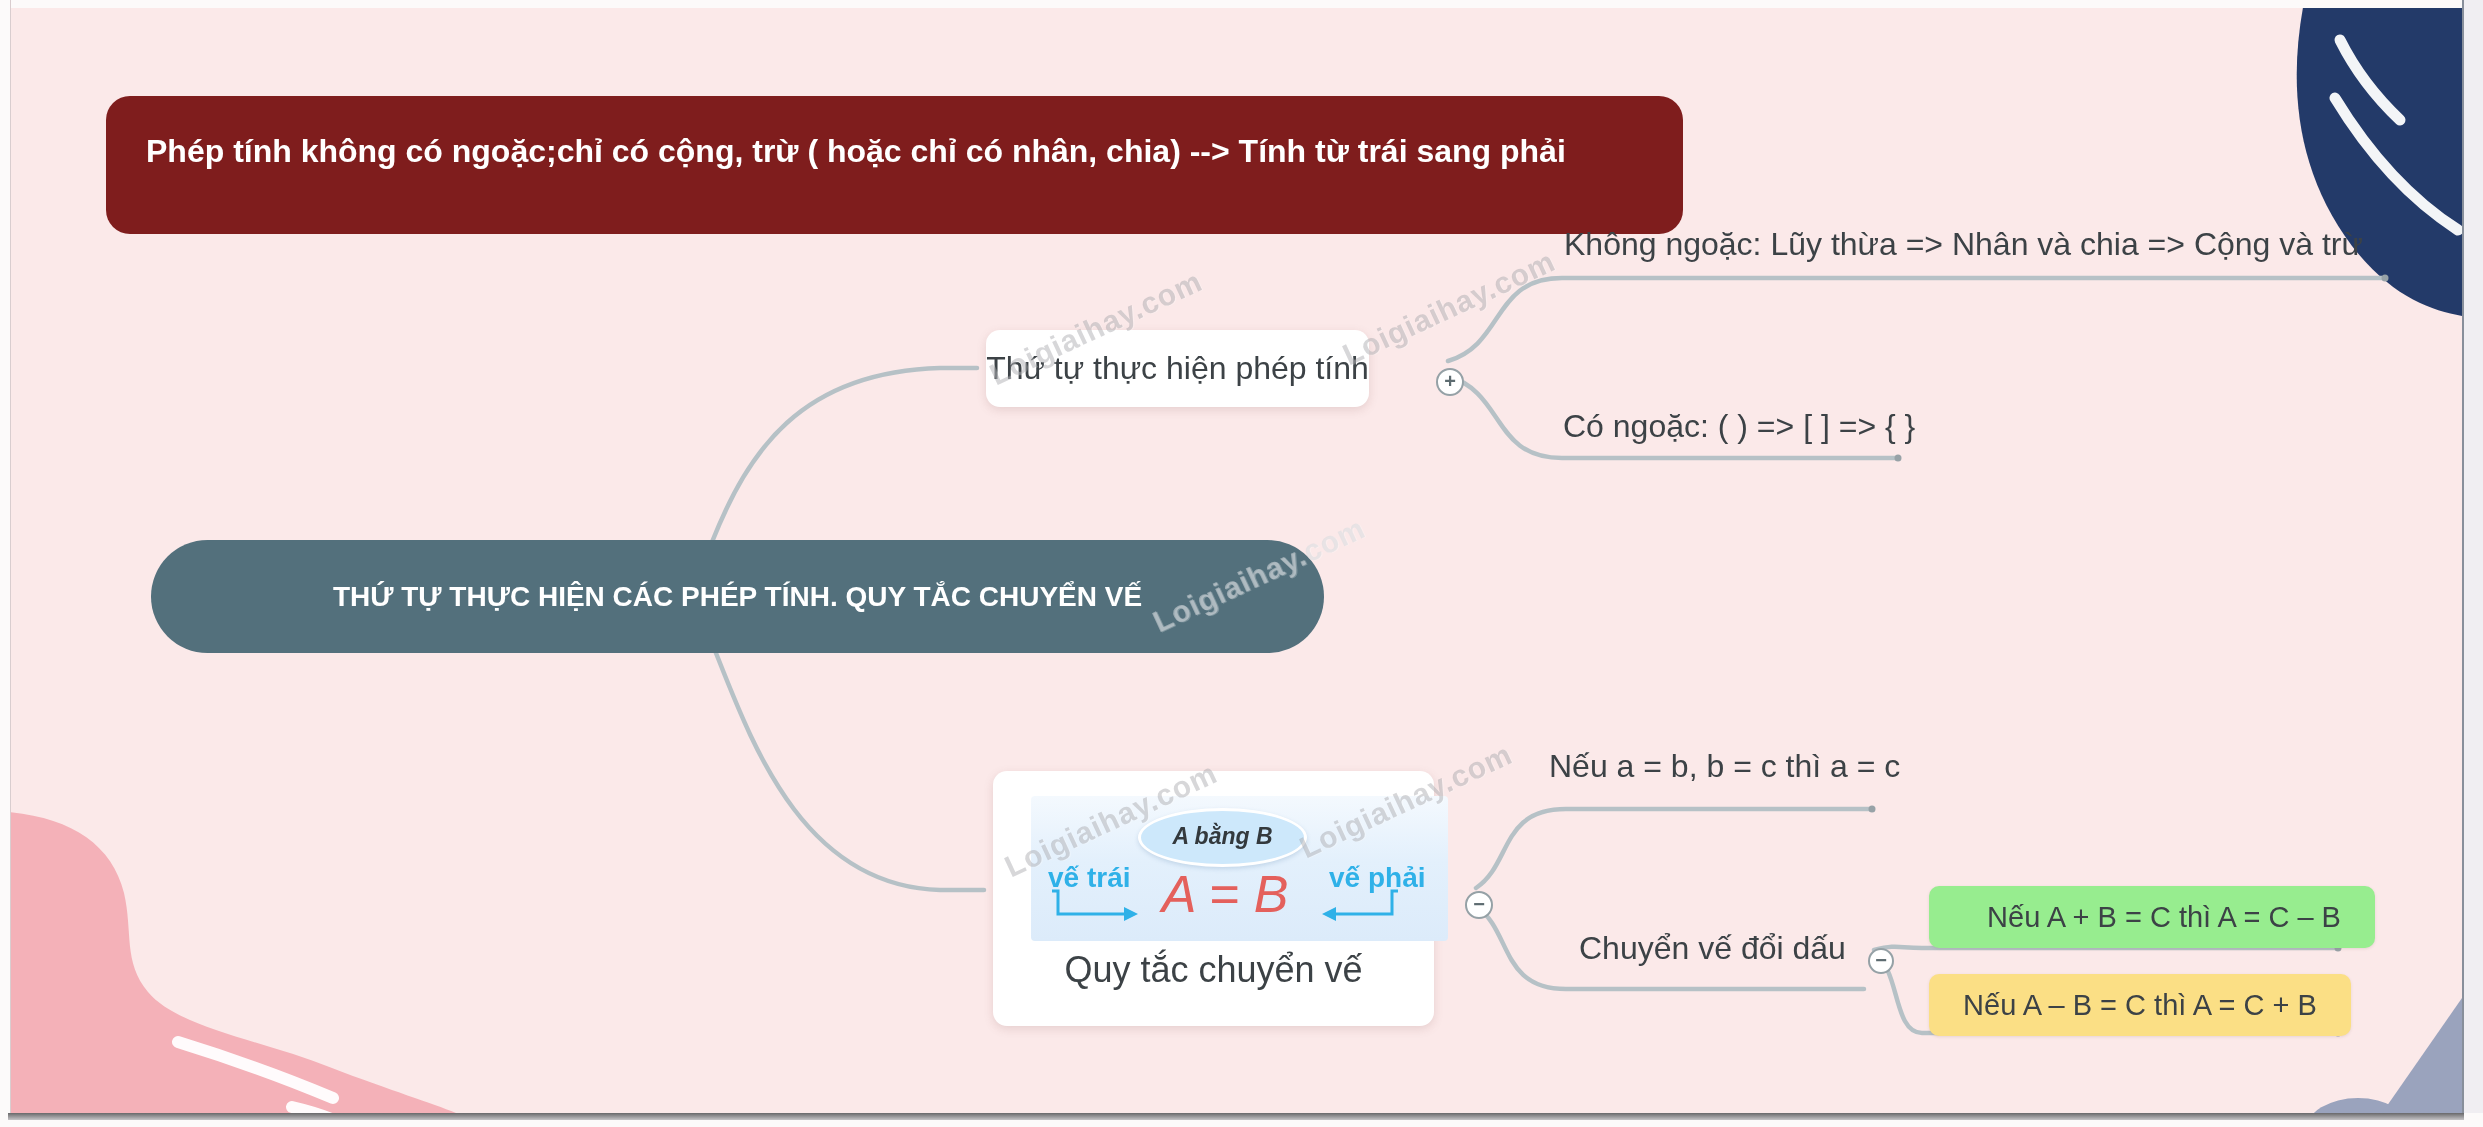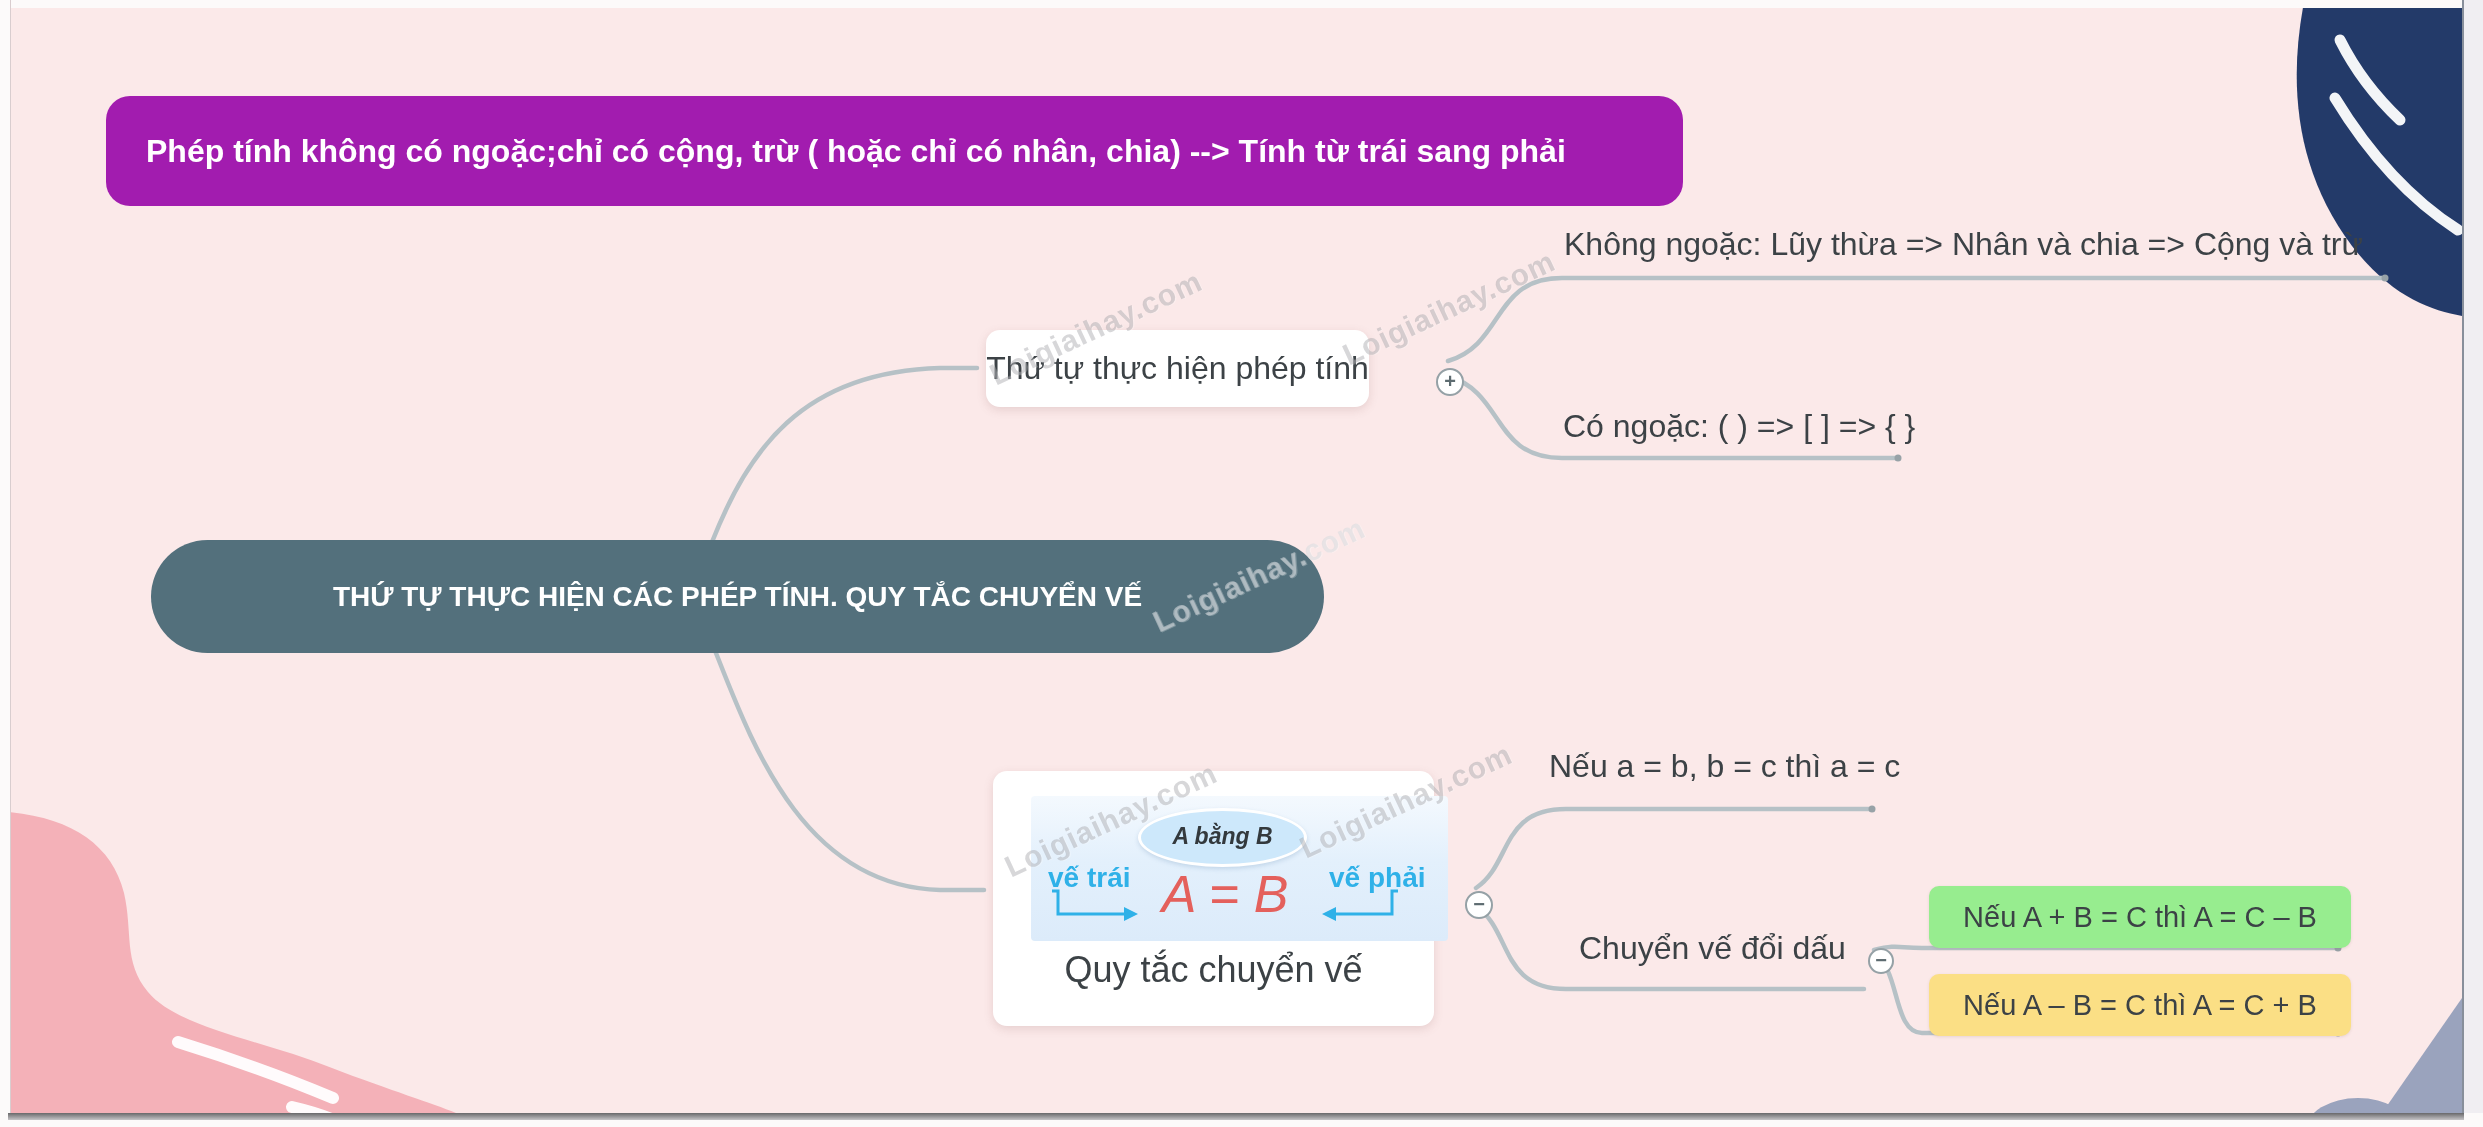--- a/index.html
+++ b/index.html
@@ -69,21 +69,21 @@
       </g>
       <g fill="#97a2a7">
         <circle cx="2385" cy="278" r="3.5"></circle>
         <circle cx="1898" cy="458" r="3.5"></circle>
         <circle cx="1872" cy="809" r="3.5"></circle>
         <circle cx="2338" cy="948" r="3.5"></circle>
         <circle cx="2338" cy="1033" r="3.5"></circle>
       </g>
     </svg>
 
-    <div class="abs banner" style="left: 95px; top: 88px; width: 1537px; height: 110px; background: #a21caf;">Phép tính không có ngoặc;chỉ có cộng, trừ ( hoặc chỉ có nhân, chia) --&gt; Tính từ trái sang phải</div>
+    <div class="abs banner" style="left: 95px; top: 88px; width: 1537px; height: 138px; background: #7f1d1d;">Phép tính không có ngoặc;chỉ có cộng, trừ ( hoặc chỉ có nhân, chia) --&gt; Tính từ trái sang phải</div>
 
     <div class="abs central" style="left: 140px; top: 532px; width: 1173px; height: 113px; background: rgb(83, 112, 124);">THỨ TỰ THỰC HIỆN CÁC PHÉP TÍNH. QUY TẮC CHUYỂN VẾ</div>
 
     <div class="abs whitenode" style="left:975px;top:322px;width:383px;height:77px;">
       <div class="node-label" style="line-height:77px;">Thứ tự thực hiện phép tính</div>
     </div>
     <div class="abs toggle" style="left:1425px;top:360px;width:28px;height:28px;line-height:23px;">+</div>
 
     <div class="abs leaf" style="left:1553px;top:218px;">Không ngoặc: Lũy thừa =&gt; Nhân và chia =&gt; Cộng và trừ</div>
     <div class="abs leaf" style="left:1552px;top:400px;">Có ngoặc: ( ) =&gt; [ ] =&gt; { }</div>
@@ -104,21 +104,21 @@
         </svg>
       </div>
       <div class="abs caption" style="left:0;top:178px;">Quy tắc chuyển vế</div>
     </div>
     <div class="abs toggle" style="left:1454px;top:883px;width:28px;height:28px;line-height:23px;">−</div>
 
     <div class="abs leaf" style="left:1538px;top:740px;">Nếu a = b, b = c thì a = c</div>
     <div class="abs leaf" style="left:1568px;top:922px;">Chuyển vế đổi dấu</div>
     <div class="abs toggle" style="left:1857px;top:940px;width:26px;height:26px;line-height:21px;">−</div>
 
-    <div class="abs colorbox" style="left: 1918px; top: 878px; width: 422px; height: 62px; background: rgb(151, 237, 143);">Nếu A + B = C thì A = C – B</div>
+    <div class="abs colorbox" style="left: 1918px; top: 878px; width: 422px; height: 62px; background: rgb(151, 237, 143); padding-left: 24px;">Nếu A + B = C thì A = C – B</div>
     <div class="abs colorbox" style="left: 1918px; top: 966px; width: 422px; height: 62px; line-height: 62px; background: rgb(251, 223, 133);">Nếu A – B = C thì A = C + B</div>
 
     <div class="abs wm" style="left:1085px;top:320px;">Loigiaihay.com</div>
     <div class="abs wm" style="left:1438px;top:300px;">Loigiaihay.com</div>
     <div class="abs wm onnode" style="left:1248px;top:567px;">Loigiaihay.com</div>
     <div class="abs wm" style="left:1100px;top:812px;">Loigiaihay.com</div>
     <div class="abs wm" style="left:1395px;top:793px;">Loigiaihay.com</div>
   </div>
 
   <div class="abs gutter-top"></div>

